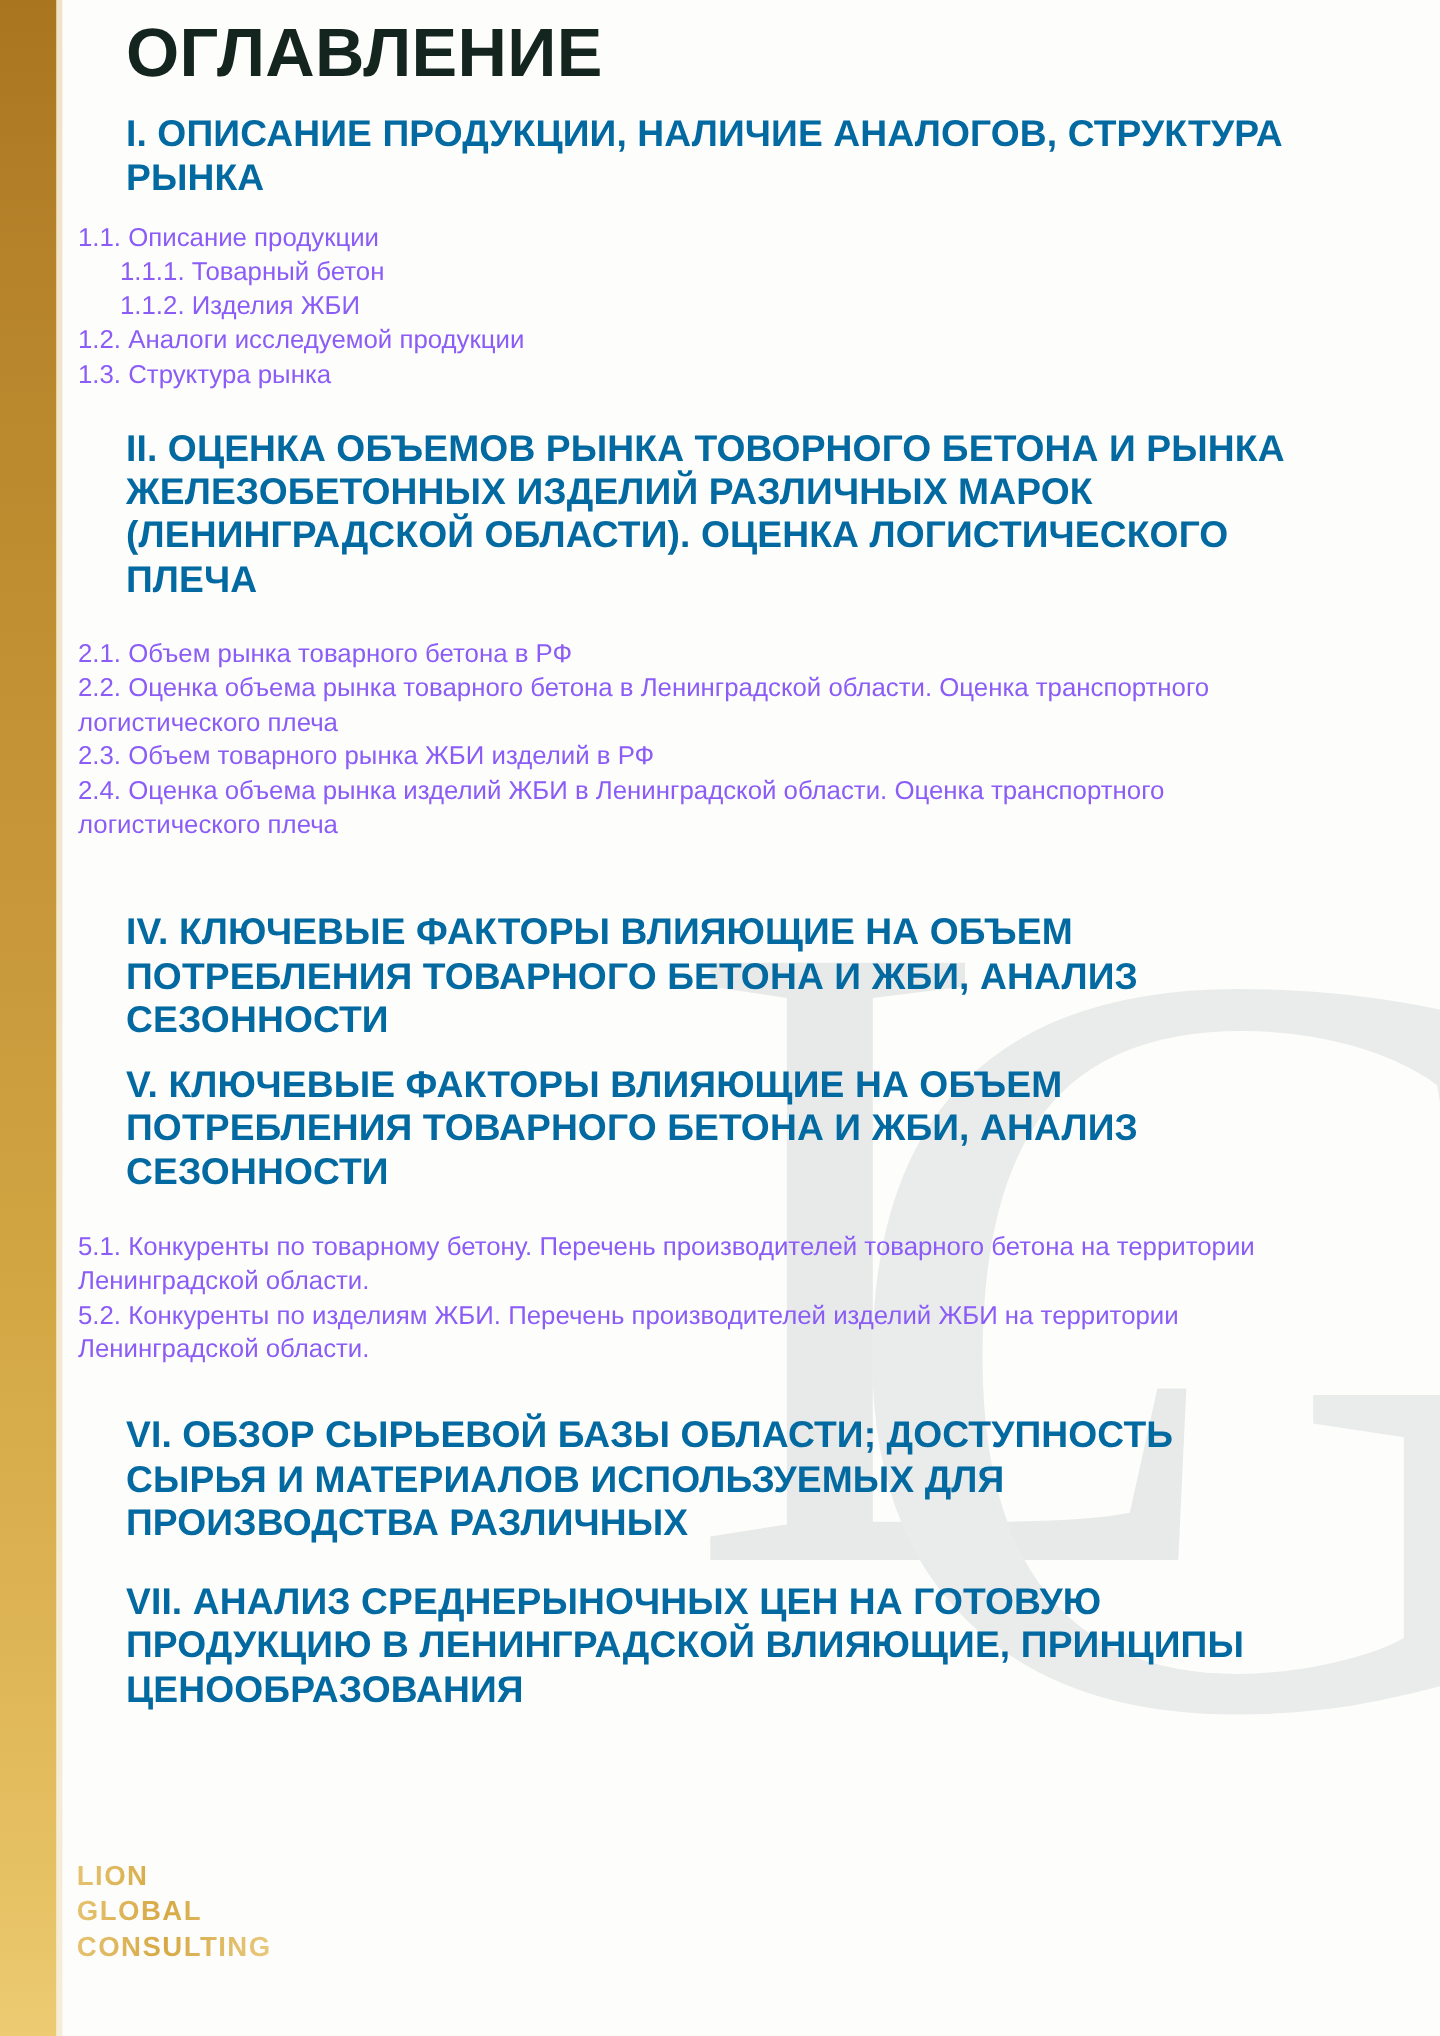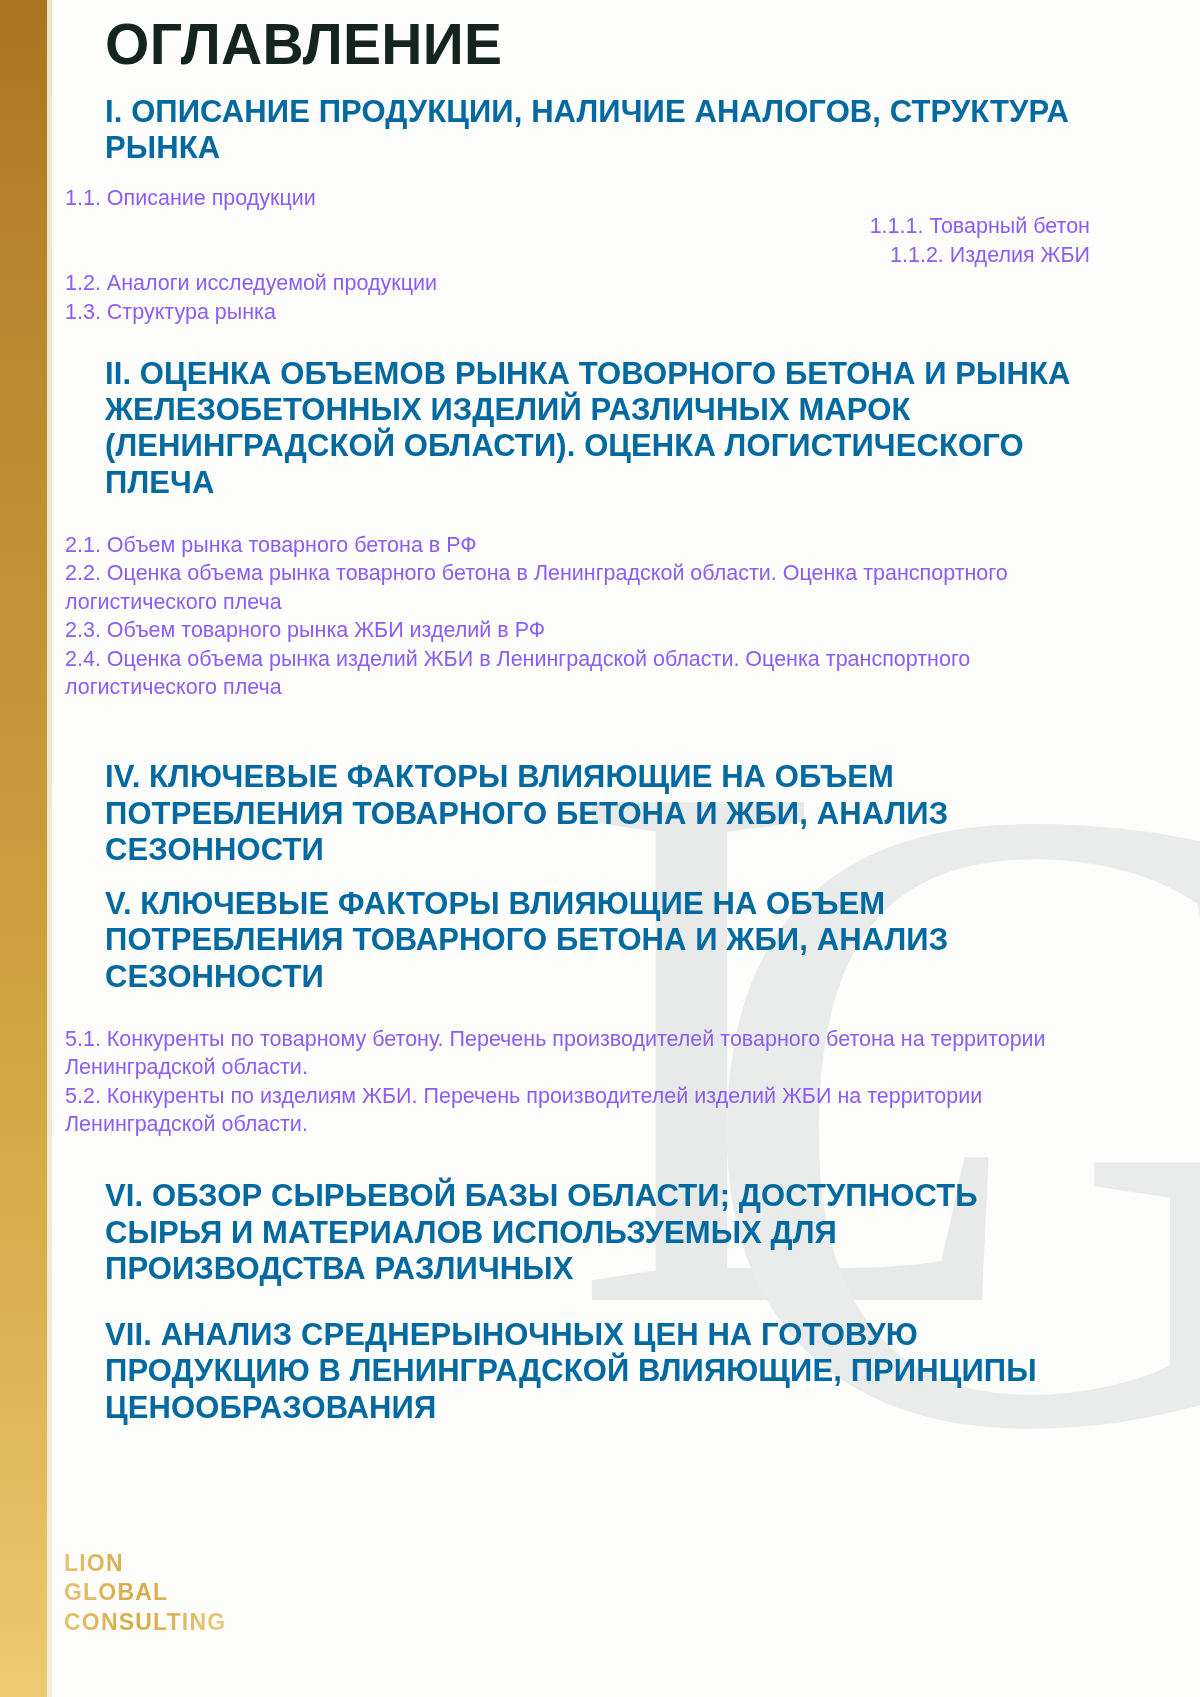--- a/index.html
+++ b/index.html
@@ -80,21 +80,21 @@
 
   .sub-list { list-style:none; }
   .sub-item {
     font-size:21.5px;
     font-weight:normal;
     color:#8b5cf6;
     line-height:1.32;
     margin-left:65px;
     margin-right:110px;
   }
-  .sub-item.lv2 { margin-left:100px;text-align:right; }
+  .sub-item.lv2 { margin-left:100px; }
 
   
   .gap-s { height:18px; }
   .gap-m { height:30px; }
   .gap-l { height:40px; }
 
   
   #logo {
     position:absolute;
     left:64px; bottom:60px;

